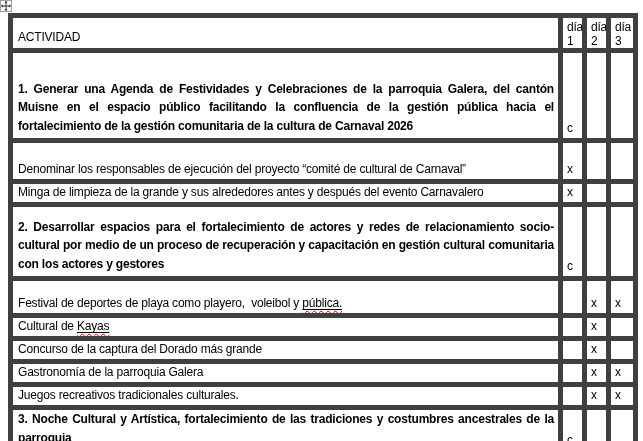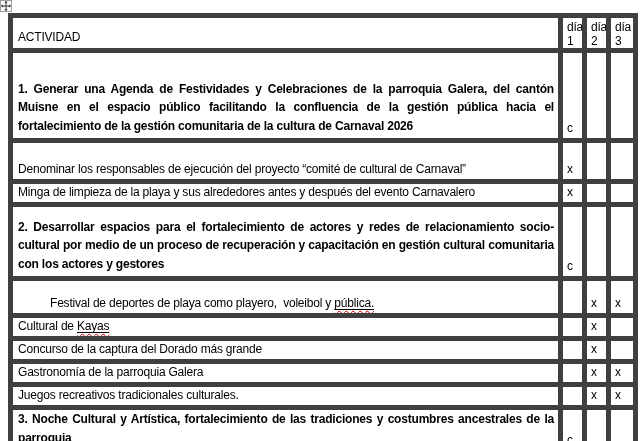--- a/index.html
+++ b/index.html
@@ -43,21 +43,21 @@
     padding:2px 2px 0 4px;
   }
   th.act-head { padding-bottom:3px; }
   td.day-cell { padding:0 2px 2px 4px; }
   tr.section td.activity {
     font-weight:bold;
     text-align:justify;
     line-height:18.5px;
     padding-bottom:3px;
   }
-  .keep-sp { white-space:pre-wrap;margin-left:32px; }
+  .keep-sp { white-space:pre-wrap; }
   .uw {
     text-decoration:underline;
     text-decoration-thickness:1px;
     text-underline-offset:2px;
   }
   .misspell {
     text-decoration:underline wavy #e00000;
     text-decoration-thickness:1px;
     text-underline-offset:3px;
   }
@@ -116,21 +116,21 @@
 
 
   <tr class="r2">
     <td class="activity"><span>Denominar los responsables de ejecución del proyecto “comité de cultural de Carnaval”</span></td>
     <td class="day-cell">x</td>
     <td class="day-cell"></td>
     <td class="day-cell"></td>
   </tr>
 
   <tr class="r3">
-    <td class="activity"><span>Minga de limpieza de la playa y sus alrededores antes y después del evento Carnavalero</span></td>
+    <td class="activity"><span>Minga de limpieza de la grande y sus alrededores antes y después del evento Carnavalero</span></td>
     <td class="day-cell">x</td>
     <td class="day-cell"></td>
     <td class="day-cell"></td>
   </tr>
 
   <tr class="r4 section">
     <td class="activity"><span>2. Desarrollar espacios para el fortalecimiento de actores y redes de relacionamiento socio-cultural por medio de un proceso de recuperación y capacitación en gestión cultural comunitaria con los actores y gestores</span></td>
     <td class="day-cell">c</td>
     <td class="day-cell"></td>
     <td class="day-cell"></td>

